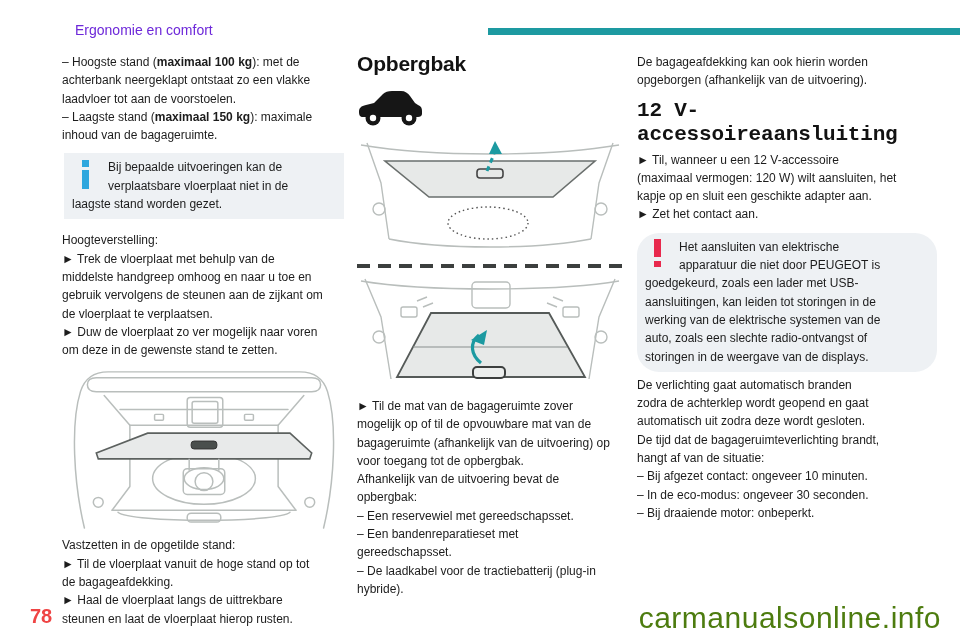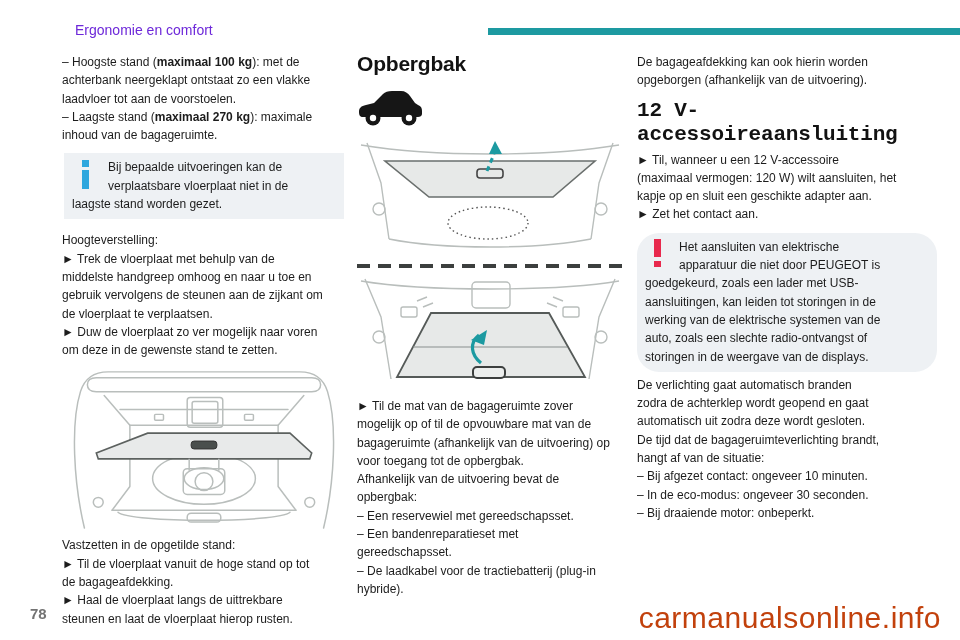--- a/index.html
+++ b/index.html
@@ -31,36 +31,36 @@
   .mt6 { margin-top:6px !important; }
   .mt9 { margin-top:9px !important;font-family:Liberation Mono, monospace; }
   .mt12 { margin-top:12px !important; }
 
   .illu { display:block; }
   .car-icon { display:block; margin-top:12px; }
   .illu1 { margin-top:3px; margin-left:-2px; }
   .illu2 { margin-top:13px; }
   .col2-text { margin-top:11px !important; }
 
-  .page-number { position:absolute; left:30px; top:605px; font-size:15px; font-weight:bold; color:#737373; }
-  .watermark { position:absolute; right:19px; top:601px; font-size:30px; color:#c2410c; letter-spacing:0.5px; }
+  .page-number { position:absolute; left:30px; top:605px; font-size:20px; font-weight:bold; color:#ef4444; }
+  .watermark { position:absolute; right:19px; top:601px; font-size:30px; color:#4d7c0f; letter-spacing:0.5px; }
 </style>
 </head>
 <body>
 
 <div class="page">
 
   <div class="running-header">Ergonomie en comfort</div>
   <div class="accent-bar"></div>
 
   <div class="col col1">
     <p><span>–  Hoogste stand (</span><b>maximaal 100 kg</b><span>): met de
 achterbank neergeklapt ontstaat zo een vlakke
 laadvloer tot aan de voorstoelen.</span></p>
-    <p><span>–  Laagste stand (</span><b>maximaal 270 kg</b><span>): maximale
+    <p><span>–  Laagste stand (</span><b>maximaal 150 kg</b><span>): maximale
 inhoud van de bagageruimte.</span></p>
 
     <div class="note-box">
       <span class="note-icon info-glyph"></span>
       <p>Bij bepaalde uitvoeringen kan de
 verplaatsbare vloerplaat niet in de
 laagste stand worden gezet.</p>
     </div>
 
     <p class="mt12">Hoogteverstelling:</p>

